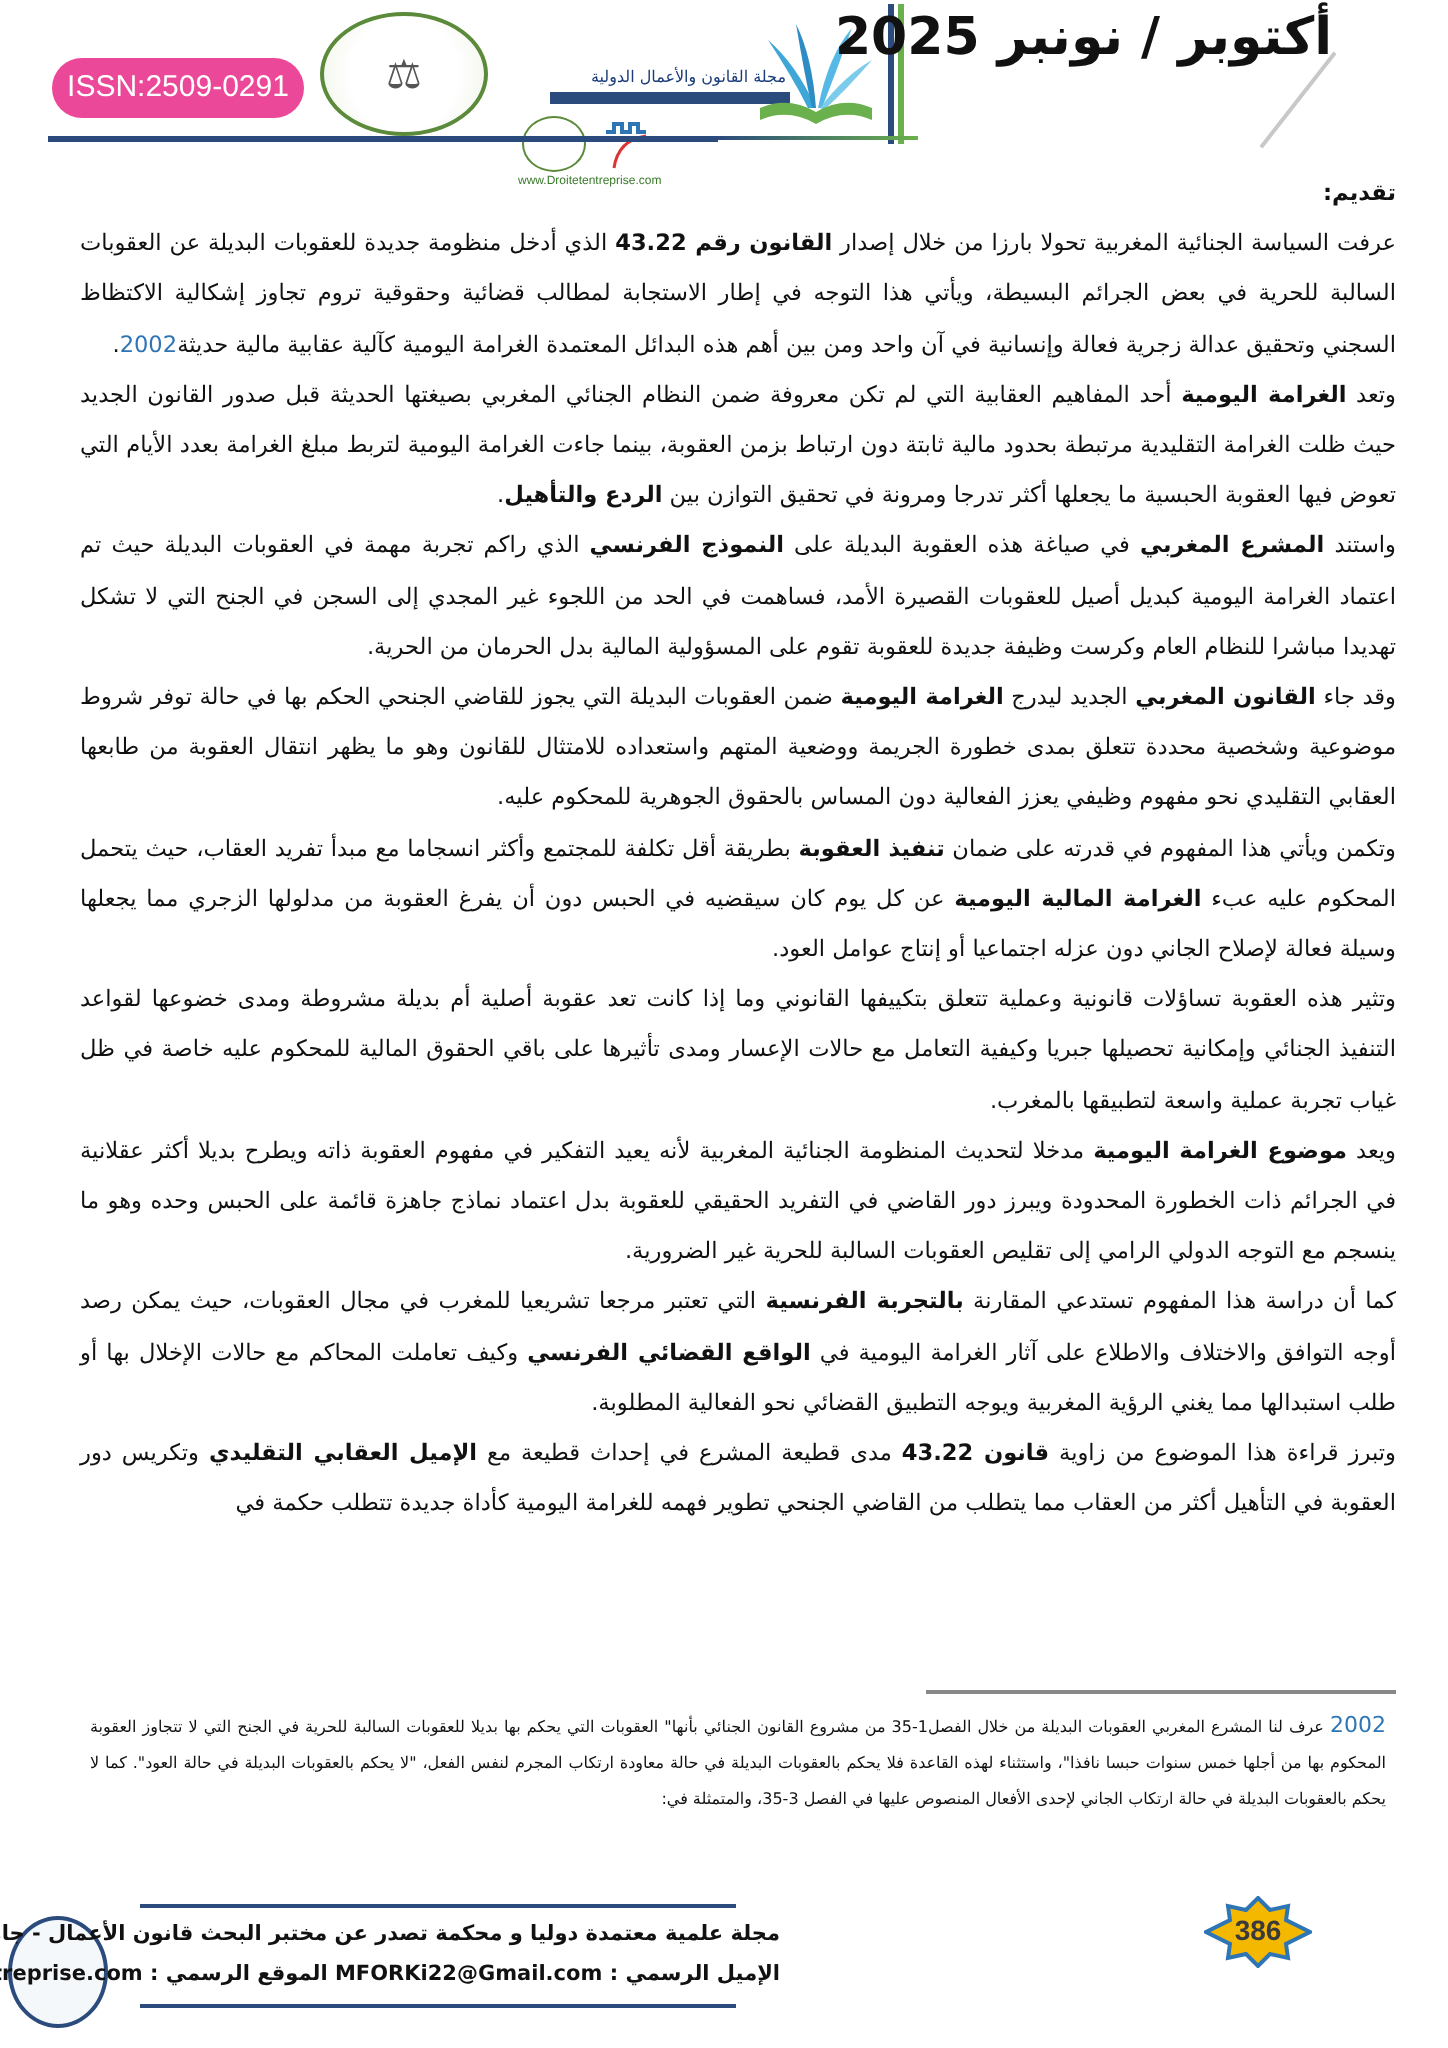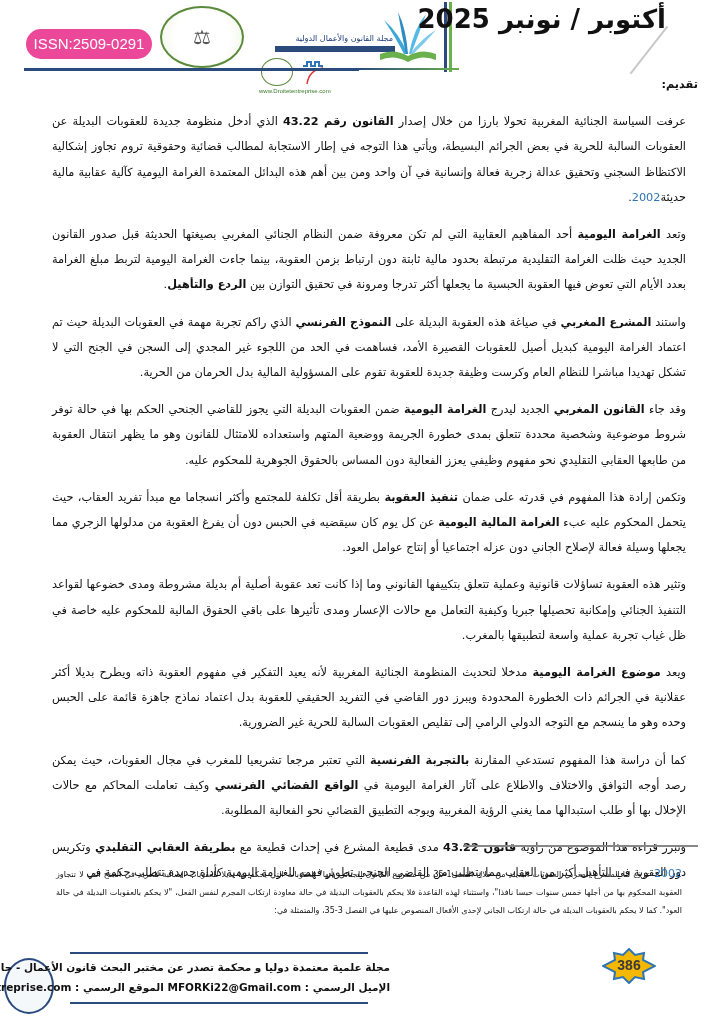--- a/index.html
+++ b/index.html
@@ -17,29 +17,29 @@
   .vbars { position: absolute; left: 444px; top: 2px; width: 12px; height: 70px; }
   .vbars span { position: absolute; top: 0; width: 3px; height: 70px; }
   .issue { position: absolute; right: 58px; top: 2px; text-align: right; direction: rtl; }
   .issue .l1 { font-size: 22px; font-weight: bold; color: #29a3c9; line-height: 28px; white-space: nowrap; }
   .issue .l1 .num { color: #f0b400; }
   .issue .l2 { font-size: 26px; font-weight: bold; color: #111; line-height: 34px; white-space: nowrap; }
   .diag { position: absolute; left: 648px; top: 20px; width: 2px; height: 60px; background: #c8c8c8; transform: rotate(38deg); }
   .head-rule { position: absolute; left: 24px; top: 68px; width: 335px; height: 3px; background: #2b4b7d; }
   .head-rule2 { position: absolute; left: 359px; top: 68px; width: 100px; height: 2px; background: linear-gradient(90deg,#2b4b7d,#6ab04c); }
 
-  .content { position: absolute; left: 40px; top: 72px; width: 658px; direction: rtl; text-align: justify; font-family: "DejaVu Sans", sans-serif; font-size: 11.3px; line-height: 25.2px; }
+  .content { position: absolute; left: 40px; top: 84px; width: 658px; direction: rtl; text-align: justify; font-family: "DejaVu Sans", sans-serif; font-size: 11.3px; line-height: 25.2px; }
   .content .h { font-weight: bold; margin: 0; }
-  .content p { margin: 12px; text-indent: 0; }
+  .content p { margin: 0; text-indent: 0; }
   .content b { font-weight: bold; }
   .fnref { color: #2e75b6; }
 
   .fn-rule { position: absolute; left: 463px; top: 845px; width: 235px; height: 2px; background: #888; }
   .footnote { position: absolute; left: 40px; top: 849px; width: 658px; direction: rtl; text-align: justify; font-size: 8px; line-height: 18px; }
-  .footnote p { margin: 16px; }
+  .footnote p { margin: 5px; }
   .footnote .fnnum { color: #2e75b6; font-size: 11px; }
 
   .footer { position: absolute; left: 0; top: 944px; width: 724px; height: 80px; }
   .f-seal { position: absolute; left: 4px; top: 14px; width: 46px; height: 52px; border: 2px solid #2b4b7d; border-radius: 50%; background: #f4f8fb; }
   .f-rule { position: absolute; left: 70px; width: 298px; height: 2px; background: #2b4b7d; }
   .f-line1 { position: absolute; left: 60px; top: 17px; width: 330px; text-align: center; direction: rtl; font-size: 10.5px; font-weight: bold; color: #111; white-space: nowrap; }
   .f-line2 { position: absolute; left: 60px; top: 37px; width: 330px; text-align: center; direction: rtl; font-size: 10.5px; font-weight: bold; color: #111; white-space: nowrap; }
   .star { position: absolute; left: 602px; top: 4px; width: 54px; height: 36px; }
   .star-num { position: absolute; left: 602px; top: 13px; width: 54px; text-align: center; font-family: "Liberation Sans", sans-serif; font-weight: bold; font-size: 14px; color: #3a3a3a; }
 </style>
@@ -85,25 +85,25 @@
   <div class="head-rule2"></div>
 </div>
 
 <div class="content">
   <p class="h">تقديم:</p>
   <div id="paras">
       <p><span>عرفت السياسة الجنائية المغربية تحولا بارزا من خلال إصدار </span><b>القانون رقم 43.22</b><span> الذي أدخل منظومة جديدة للعقوبات البديلة عن العقوبات السالبة للحرية في بعض الجرائم البسيطة، ويأتي هذا التوجه في إطار الاستجابة لمطالب قضائية وحقوقية تروم تجاوز إشكالية الاكتظاظ السجني وتحقيق عدالة زجرية فعالة وإنسانية في آن واحد ومن بين أهم هذه البدائل المعتمدة الغرامة اليومية كآلية عقابية مالية حديثة</span><span class="fnref">2002</span><span>.</span></p>
       <p><span>وتعد </span><b>الغرامة اليومية</b><span> أحد المفاهيم العقابية التي لم تكن معروفة ضمن النظام الجنائي المغربي بصيغتها الحديثة قبل صدور القانون الجديد حيث ظلت الغرامة التقليدية مرتبطة بحدود مالية ثابتة دون ارتباط بزمن العقوبة، بينما جاءت الغرامة اليومية لتربط مبلغ الغرامة بعدد الأيام التي تعوض فيها العقوبة الحبسية ما يجعلها أكثر تدرجا ومرونة في تحقيق التوازن بين </span><b>الردع والتأهيل</b><span>.</span></p>
       <p><span>واستند </span><b>المشرع المغربي</b><span> في صياغة هذه العقوبة البديلة على </span><b>النموذج الفرنسي</b><span> الذي راكم تجربة مهمة في العقوبات البديلة حيث تم اعتماد الغرامة اليومية كبديل أصيل للعقوبات القصيرة الأمد، فساهمت في الحد من اللجوء غير المجدي إلى السجن في الجنح التي لا تشكل تهديدا مباشرا للنظام العام وكرست وظيفة جديدة للعقوبة تقوم على المسؤولية المالية بدل الحرمان من الحرية.</span></p>
       <p><span>وقد جاء </span><b>القانون المغربي</b><span> الجديد ليدرج </span><b>الغرامة اليومية</b><span> ضمن العقوبات البديلة التي يجوز للقاضي الجنحي الحكم بها في حالة توفر شروط موضوعية وشخصية محددة تتعلق بمدى خطورة الجريمة ووضعية المتهم واستعداده للامتثال للقانون وهو ما يظهر انتقال العقوبة من طابعها العقابي التقليدي نحو مفهوم وظيفي يعزز الفعالية دون المساس بالحقوق الجوهرية للمحكوم عليه.</span></p>
-      <p><span>وتكمن إرادة هذا المفهوم في قدرته على ضمان </span><b>تنفيذ العقوبة</b><span> بطريقة أقل تكلفة للمجتمع وأكثر انسجاما مع مبدأ تفريد العقاب، حيث يتحمل المحكوم عليه عبء </span><b>الغرامة المالية اليومية</b><span> عن كل يوم كان سيقضيه في الحبس دون أن يفرغ العقوبة من مدلولها الزجري مما يجعلها وسيلة فعالة لإصلاح الجاني دون عزله اجتماعيا أو إنتاج عوامل العود.</span></p>
+      <p><span>وتكمن ويأتي هذا المفهوم في قدرته على ضمان </span><b>تنفيذ العقوبة</b><span> بطريقة أقل تكلفة للمجتمع وأكثر انسجاما مع مبدأ تفريد العقاب، حيث يتحمل المحكوم عليه عبء </span><b>الغرامة المالية اليومية</b><span> عن كل يوم كان سيقضيه في الحبس دون أن يفرغ العقوبة من مدلولها الزجري مما يجعلها وسيلة فعالة لإصلاح الجاني دون عزله اجتماعيا أو إنتاج عوامل العود.</span></p>
       <p><span>وتثير هذه العقوبة تساؤلات قانونية وعملية تتعلق بتكييفها القانوني وما إذا كانت تعد عقوبة أصلية أم بديلة مشروطة ومدى خضوعها لقواعد التنفيذ الجنائي وإمكانية تحصيلها جبريا وكيفية التعامل مع حالات الإعسار ومدى تأثيرها على باقي الحقوق المالية للمحكوم عليه خاصة في ظل غياب تجربة عملية واسعة لتطبيقها بالمغرب.</span></p>
       <p><span>ويعد </span><b>موضوع الغرامة اليومية</b><span> مدخلا لتحديث المنظومة الجنائية المغربية لأنه يعيد التفكير في مفهوم العقوبة ذاته ويطرح بديلا أكثر عقلانية في الجرائم ذات الخطورة المحدودة ويبرز دور القاضي في التفريد الحقيقي للعقوبة بدل اعتماد نماذج جاهزة قائمة على الحبس وحده وهو ما ينسجم مع التوجه الدولي الرامي إلى تقليص العقوبات السالبة للحرية غير الضرورية.</span></p>
       <p><span>كما أن دراسة هذا المفهوم تستدعي المقارنة </span><b>بالتجربة الفرنسية</b><span> التي تعتبر مرجعا تشريعيا للمغرب في مجال العقوبات، حيث يمكن رصد أوجه التوافق والاختلاف والاطلاع على آثار الغرامة اليومية في </span><b>الواقع القضائي الفرنسي</b><span> وكيف تعاملت المحاكم مع حالات الإخلال بها أو طلب استبدالها مما يغني الرؤية المغربية ويوجه التطبيق القضائي نحو الفعالية المطلوبة.</span></p>
-      <p><span>وتبرز قراءة هذا الموضوع من زاوية </span><b>قانون 43.22</b><span> مدى قطيعة المشرع في إحداث قطيعة مع </span><b>بطريقة العقابي التقليدي</b><span> وتكريس دور العقوبة في التأهيل أكثر من العقاب مما يتطلب من القاضي الجنحي تطوير فهمه للغرامة اليومية كأداة جديدة تتطلب حكمة في</span></p>
+      <p><span>وتبرز قراءة هذا الموضوع من زاوية </span><b>قانون 43.22</b><span> مدى قطيعة المشرع في إحداث قطيعة مع </span><b>الإميل العقابي التقليدي</b><span> وتكريس دور العقوبة في التأهيل أكثر من العقاب مما يتطلب من القاضي الجنحي تطوير فهمه للغرامة اليومية كأداة جديدة تتطلب حكمة في</span></p>
     </div>
 </div>
 
 <div class="fn-rule"></div>
 <div class="footnote">
   <p>
     <span class="fnnum">2002</span>
     <span>عرف لنا المشرع المغربي العقوبات البديلة من خلال الفصل1-35 من مشروع القانون الجنائي بأنها" العقوبات التي يحكم بها بديلا للعقوبات السالبة للحرية في الجنح التي لا تتجاوز العقوبة المحكوم بها من أجلها خمس سنوات حبسا نافذا"، واستثناء لهذه القاعدة فلا يحكم بالعقوبات البديلة في حالة معاودة ارتكاب المجرم لنفس الفعل، "لا يحكم بالعقوبات البديلة في حالة العود". كما لا يحكم بالعقوبات البديلة في حالة ارتكاب الجاني لإحدى الأفعال المنصوص عليها في الفصل 3-35، والمتمثلة في:</span>
   </p>
 </div>

